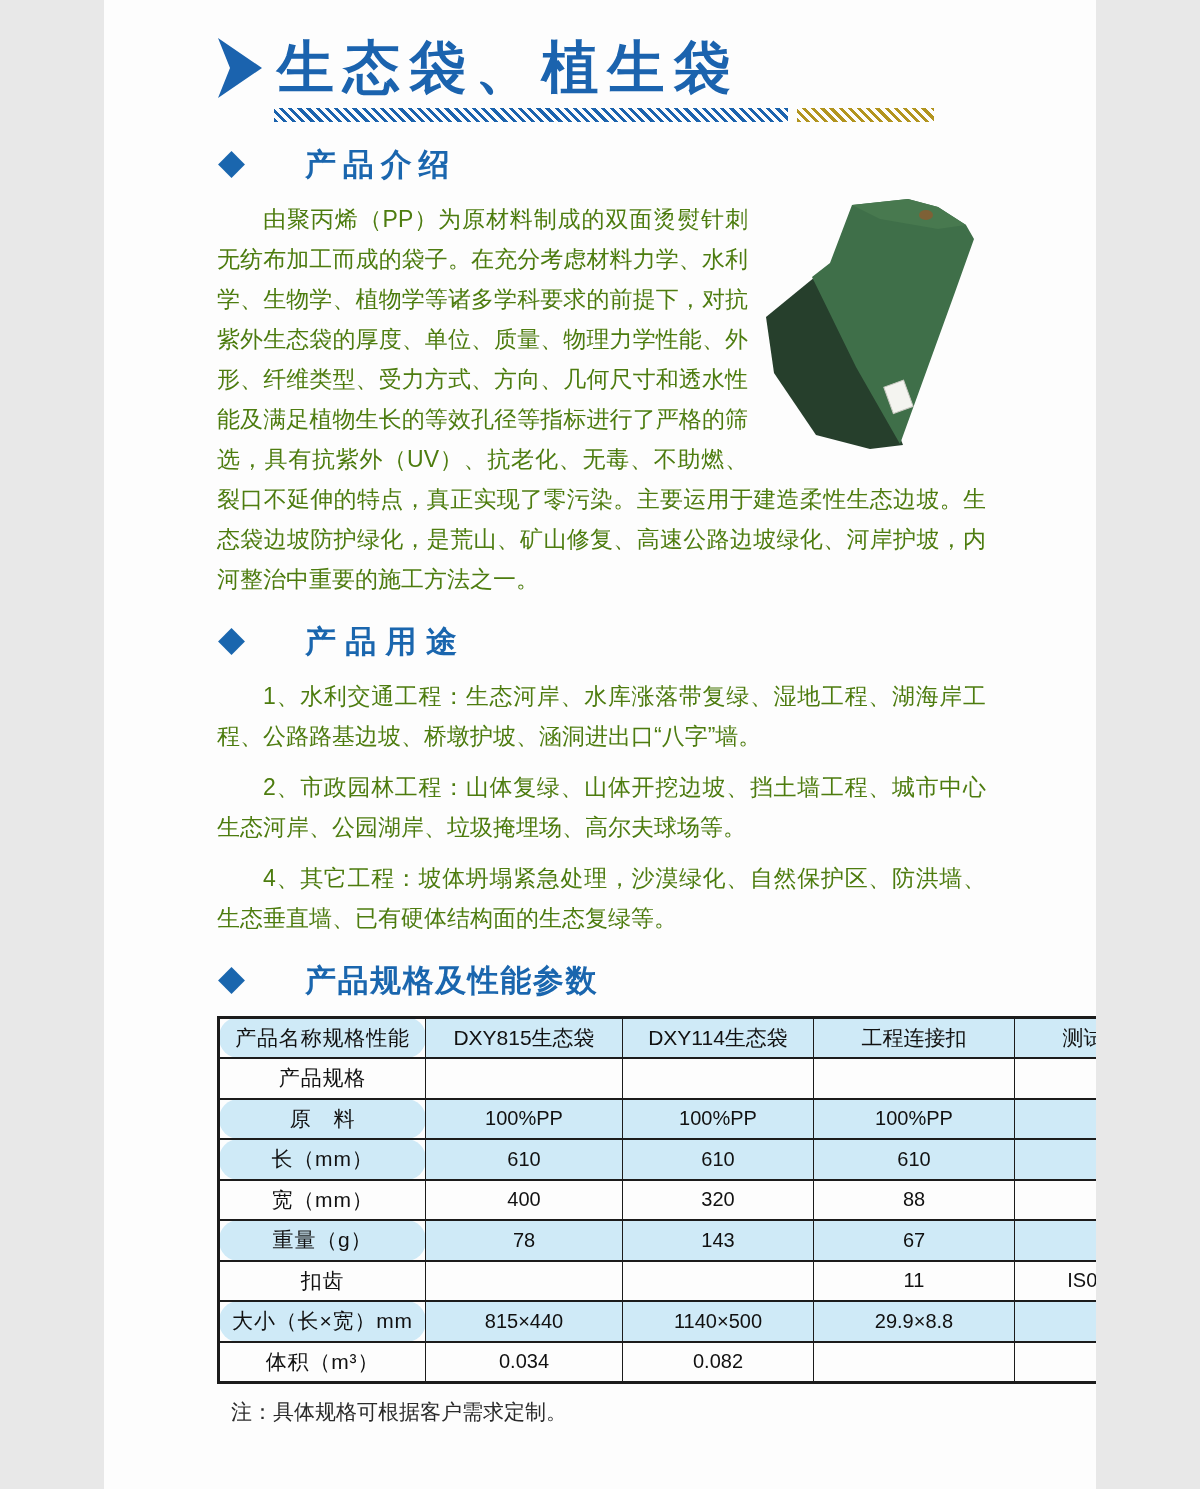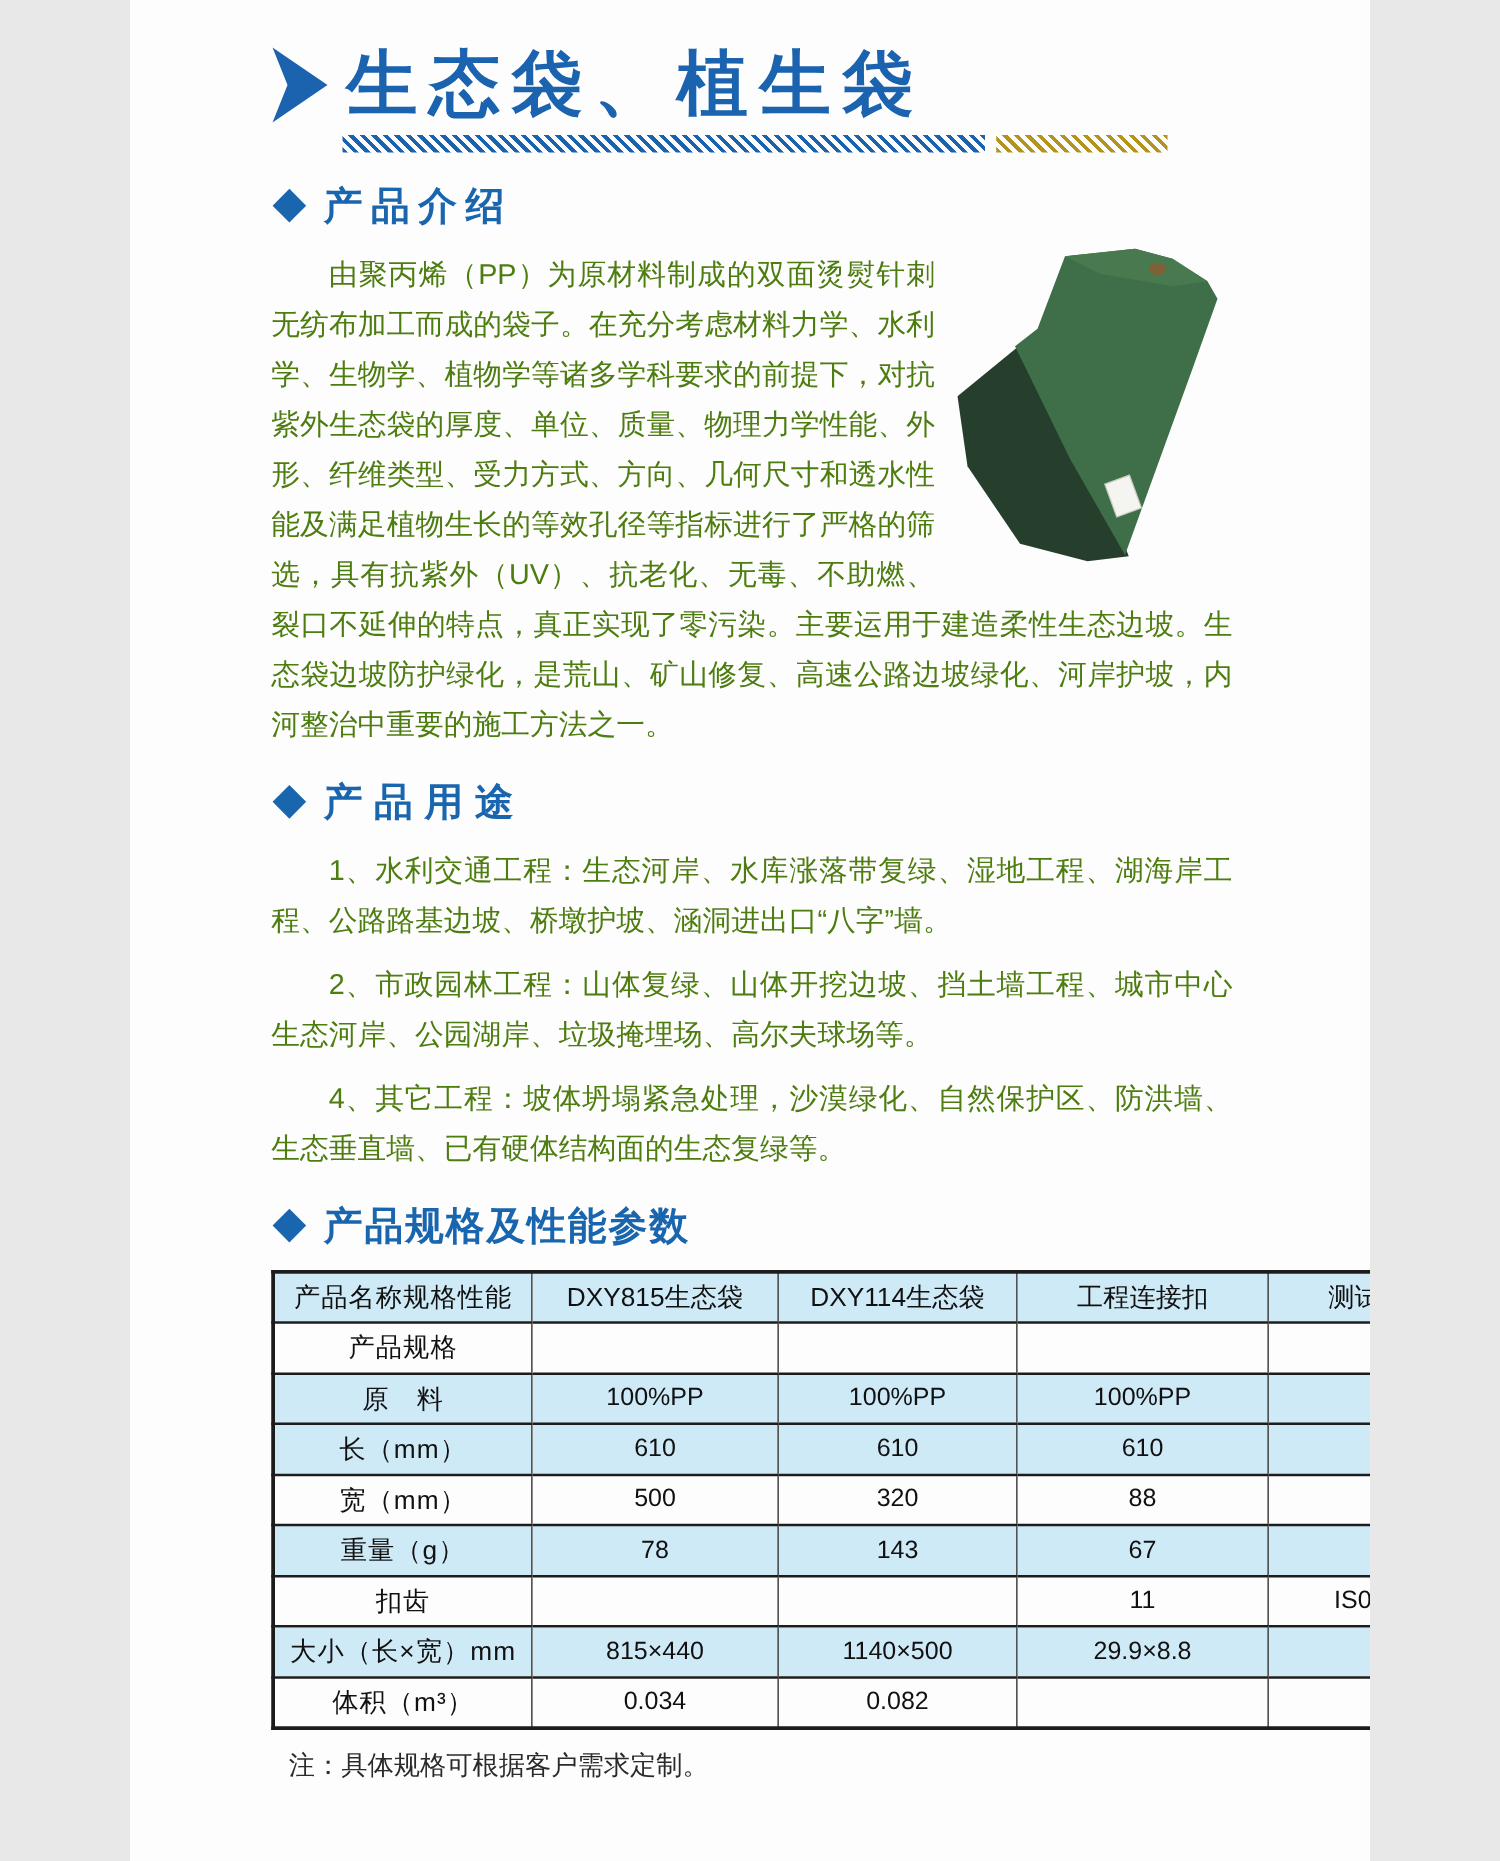--- a/index.html
+++ b/index.html
@@ -26,21 +26,21 @@
   }
   .divider .gap { width:9px; }
   .divider .gold-stripes {
     width:137px; height:14px;
     background:repeating-linear-gradient(45deg,#b2941e 0 3px,rgba(0,0,0,0) 3px 6.5px);
   }
 
   
   .sec-heading { display:flex; align-items:center; color:#1a66ae; font-weight:bold; margin:24px 0 16px 2px; }
   .diamond { width:19px; height:19px; background:#1a66ae; transform:rotate(45deg); margin:0 18px 0 3px; flex:0 0 auto; }
-  .sec-heading .txt { font-size:31px; line-height:1.2; }
+  .sec-heading .txt { font-size:31px; line-height:1.2;margin-left:46px; }
   .ls-wide  { letter-spacing:0.30em; }
   .ls-mid   { letter-spacing:0.22em; }
   .ls-tight { letter-spacing:0.05em; }
 
   
   .body-text { font-size:23px; line-height:40px; text-align:justify; color:#4d7c0f; }
   .intro-wrap { position:relative; margin-bottom:10px; }
   .photo-spacer { float:right; width:238px; height:248px; }
   .product-photo { position:absolute; top:-4px; right:-110px; width:336px; height:262px; }
   .intro-wrap p { margin:0; text-indent:2em; }
@@ -52,21 +52,21 @@
     width:977px; border-collapse:collapse; table-layout:fixed;
     border:3px solid #1c1c1c; margin-top:6px;
   }
   .spec-table td {
     border:1.5px solid #1c1c1c; border-top-width:2.5px; border-bottom-width:2.5px;
     height:38.5px; text-align:center; vertical-align:middle;
     font-size:20px; color:#111; padding:0 4px; overflow:hidden; white-space:nowrap;
   }
   .spec-table tr.stripe td { background:#cfeaf7; }
   .spec-table tr.head-row td { font-size:21px; }
-  .spec-table td:first-child { font-size:21px; letter-spacing:0.04em; }
+  .spec-table td:first-child { font-size:21px; letter-spacing:0.04em;border-radius:20px; }
 
   .table-note { font-size:21px; color:#2a2a2a; margin:14px 0 0 14px; }
 </style>
 </head>
 <body>
 
 <div class="page">
 
   <div class="title-row">
     <svg class="title-arrow" viewBox="0 0 46 64">
@@ -152,21 +152,21 @@
         </tr>
         <tr class="stripe">
           <td>长（mm）</td>
           <td>610</td>
           <td>610</td>
           <td>610</td>
           <td></td>
         </tr>
         <tr>
           <td>宽（mm）</td>
-          <td>500</td>
+          <td>400</td>
           <td>320</td>
           <td>88</td>
           <td></td>
         </tr>
         <tr class="stripe">
           <td>重量（g）</td>
           <td>78</td>
           <td>143</td>
           <td>67</td>
           <td></td>

